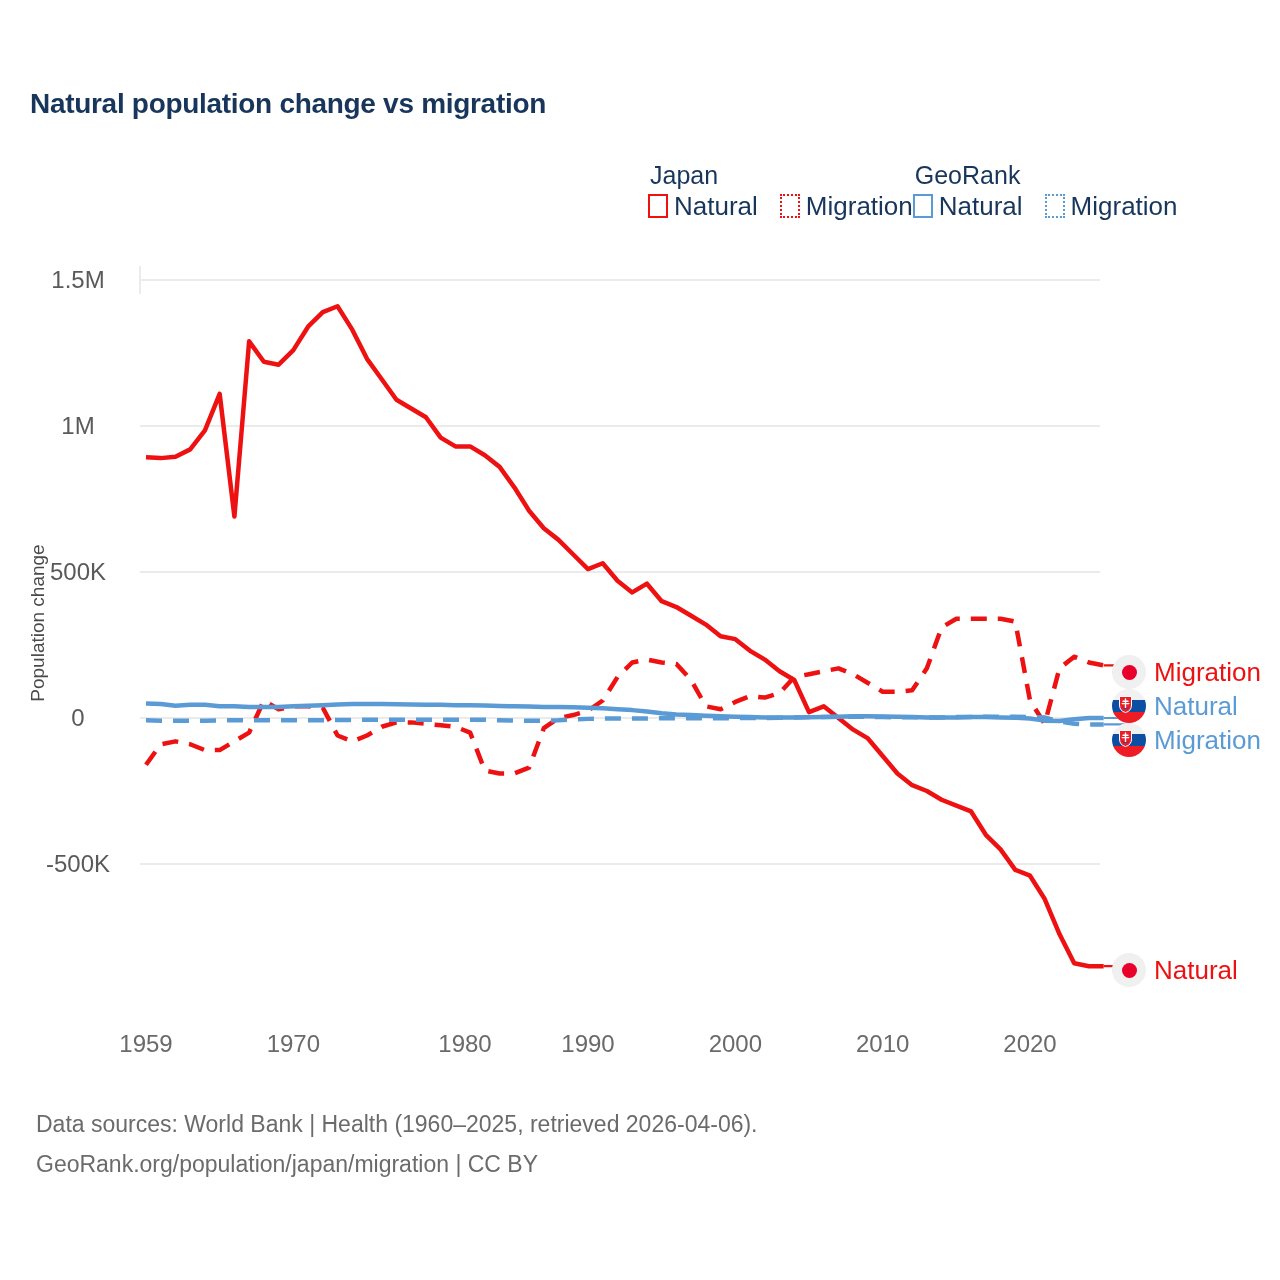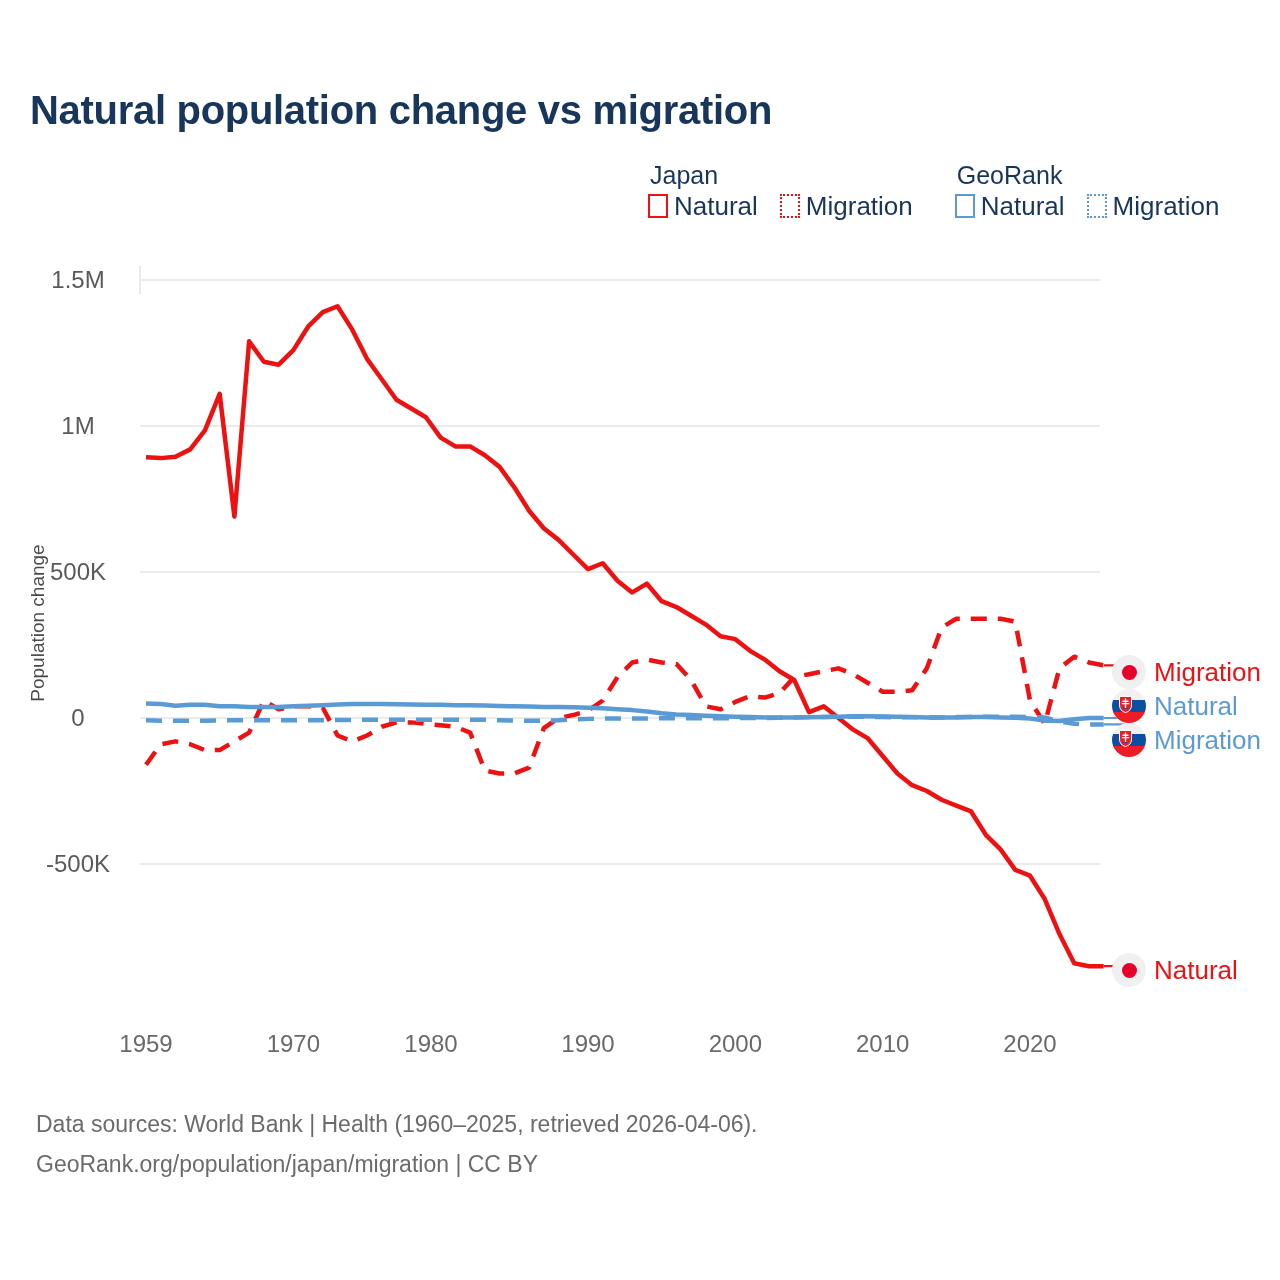--- a/index.html
+++ b/index.html
@@ -18,34 +18,33 @@
   #chart-root {
     position: absolute;
     inset: 0;
   }
 
   
   .chart-title {
     position: absolute;
     left: 30px;
     top: 88px;
-    font-size: 40px;
+    font-size: 28px;
     font-weight: bold;
     color: #18365b;
     letter-spacing: -0.3px;
     white-space: nowrap;
   }
 
   
   .legend {
     position: absolute;
     left: 648px;
     top: 160px;
     display: flex;
-    gap: 42px;
     align-items: flex-start;
   }
   .legend-group {
     display: flex;
     flex-direction: column;
     gap: 2px;
   }
   .legend-group-title {
     font-size: 25px;
     color: #18365b;
@@ -212,21 +211,21 @@
     <div id="ytick-host">
         <div class="ytick" style="top: 280px;">1.5M</div>
         <div class="ytick" style="top: 426px;">1M</div>
         <div class="ytick" style="top: 572px;">500K</div>
         <div class="ytick" style="top: 718px;">0</div>
         <div class="ytick" style="top: 864px;">-500K</div>
       </div>
     <div id="xtick-host">
         <div class="xtick" style="left: 146px;">1959</div>
         <div class="xtick" style="left: 293.333px;">1970</div>
-        <div class="xtick" style="left: 431px;">1980</div>
+        <div class="xtick" style="left: 465px;">1980</div>
         <div class="xtick" style="left: 588px;">1990</div>
         <div class="xtick" style="left: 735.333px;">2000</div>
         <div class="xtick" style="left: 882.667px;">2010</div>
         <div class="xtick" style="left: 1030px;">2020</div>
       </div>
     <svg id="plot-svg" width="1280" height="1280" style="position:absolute;left:0;top:0;">
         <line x1="140" y1="280" x2="1100" y2="280" stroke="#ebebeb" stroke-width="2"></line>
         <line x1="140" y1="426" x2="1100" y2="426" stroke="#ebebeb" stroke-width="2"></line>
         <line x1="140" y1="572" x2="1100" y2="572" stroke="#ebebeb" stroke-width="2"></line>
         <line x1="140" y1="718" x2="1100" y2="718" stroke="#ebebeb" stroke-width="2"></line>

